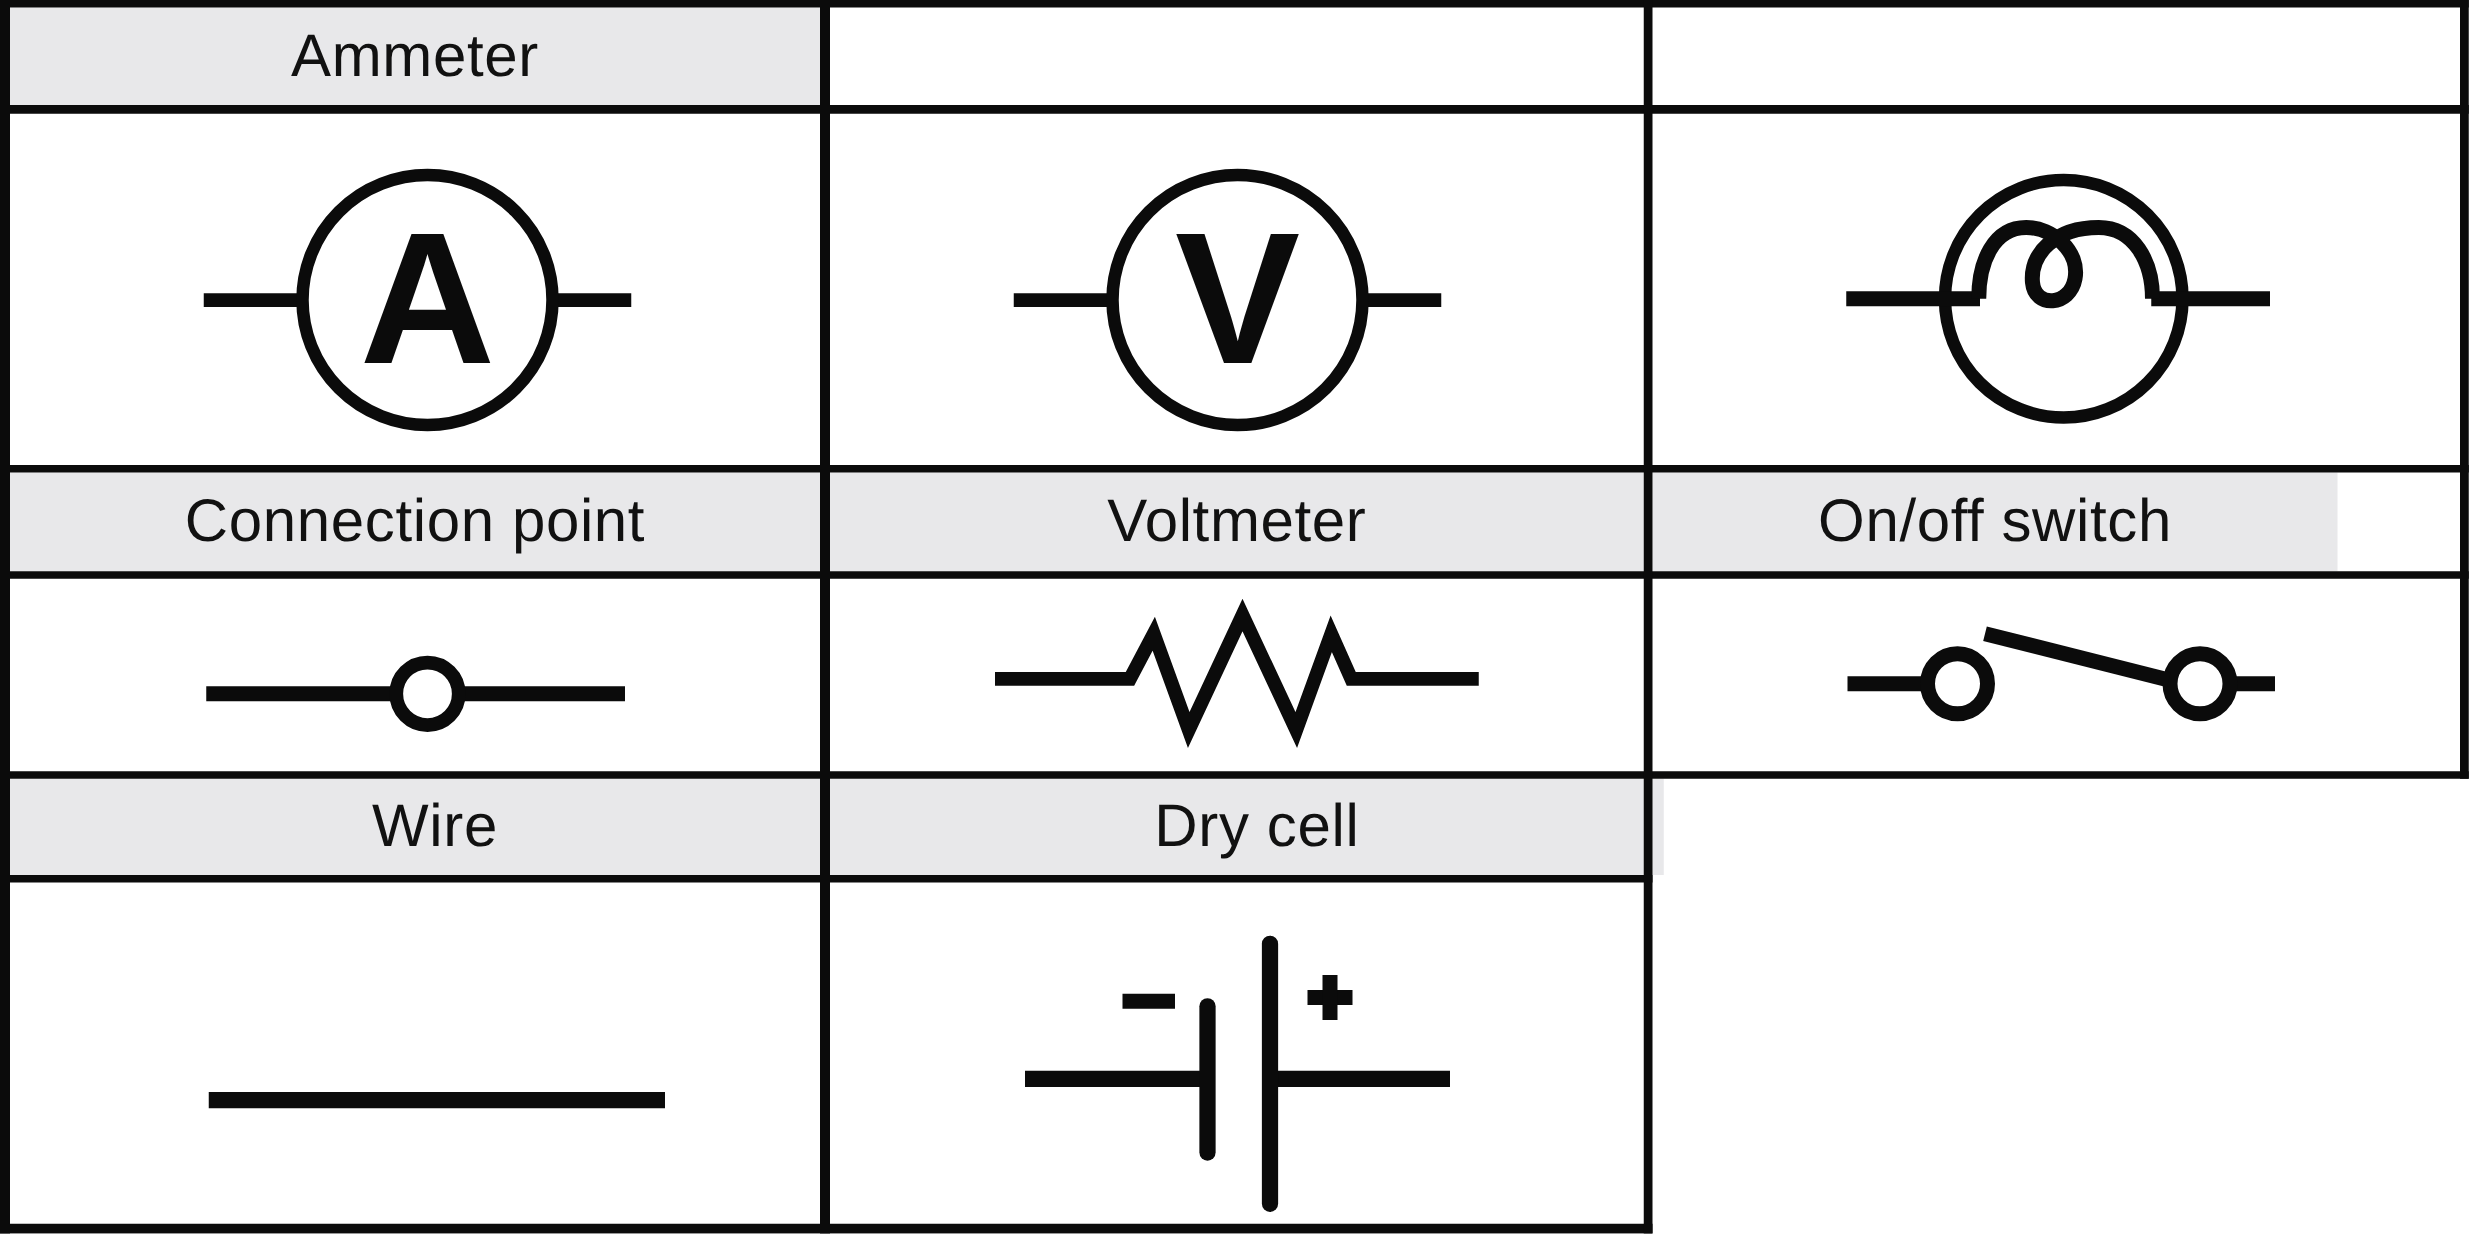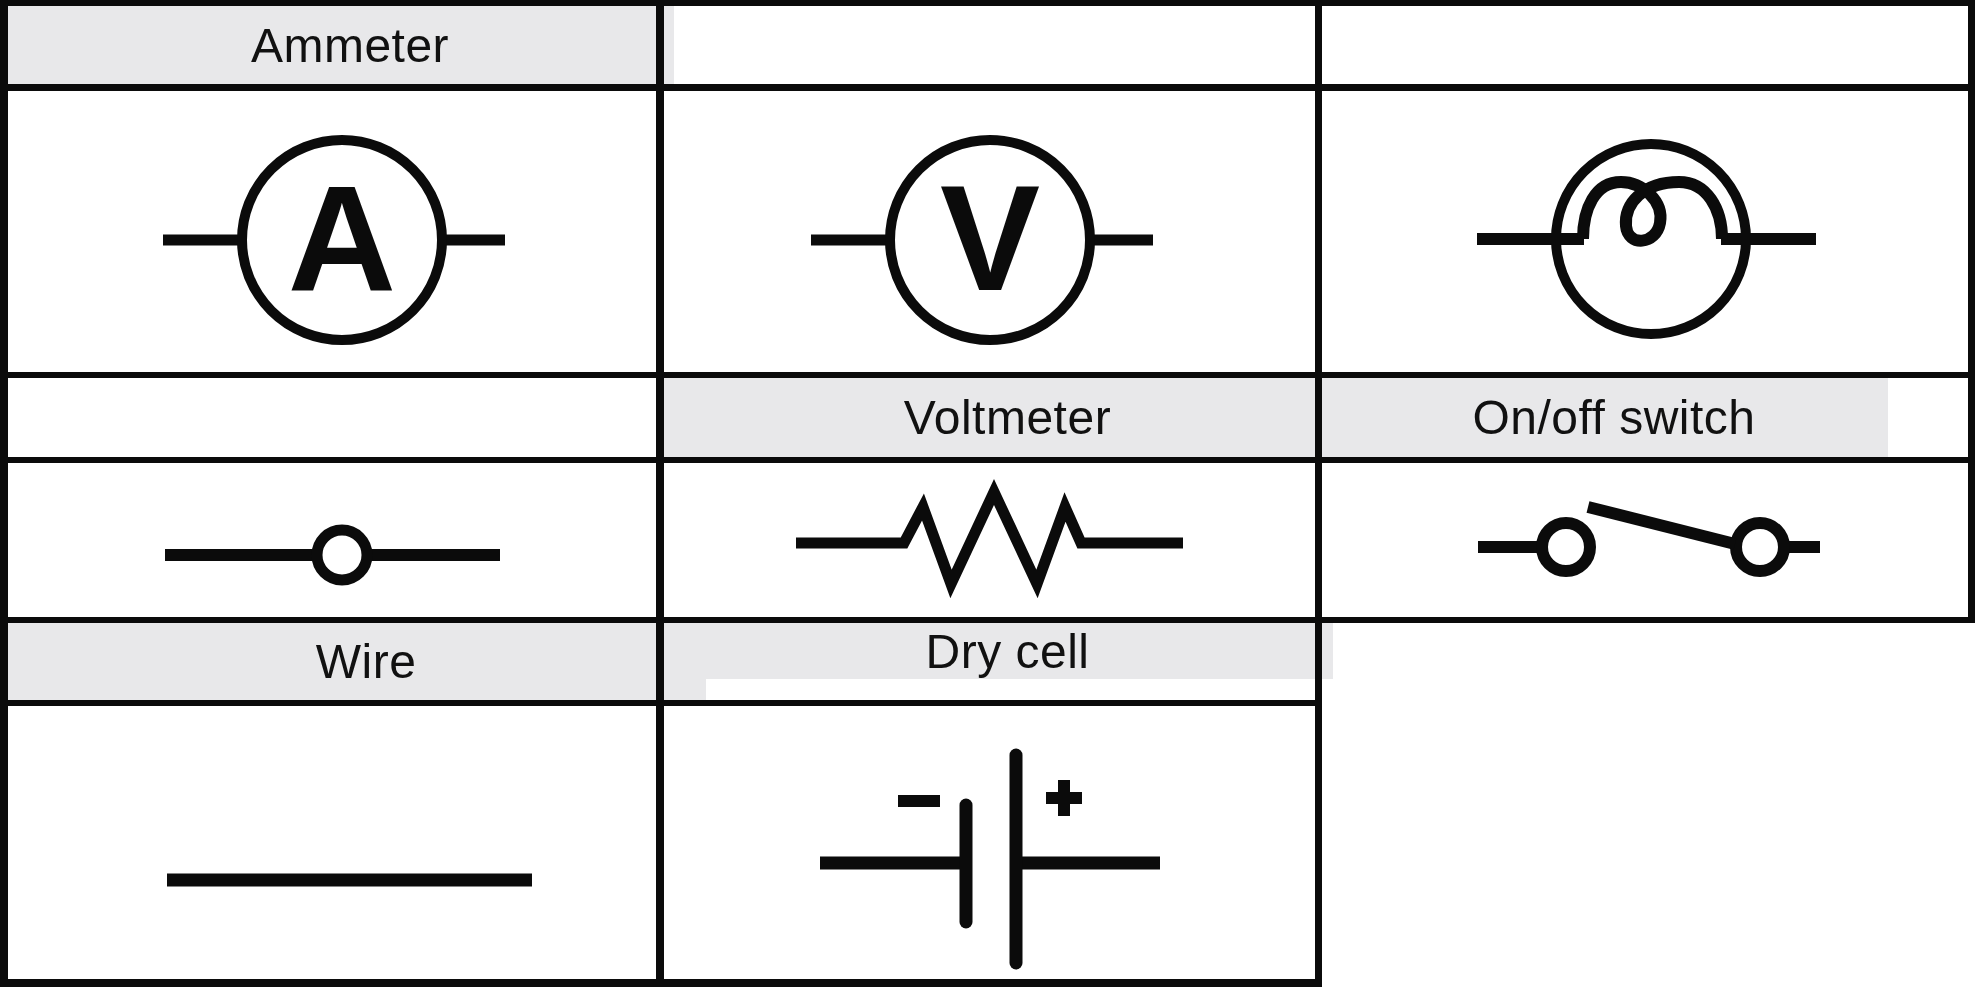--- a/index.html
+++ b/index.html
@@ -1,19 +1,19 @@
 <!DOCTYPE html>
 <html><head>
 <meta charset="utf-8">
 <style>
   html,body{margin:0;padding:0;background:#fff;}
   .canvas{position:relative;width:1980px;height:987px;background:#ffffff;overflow:hidden;
           font-family:"Liberation Sans","DejaVu Sans",sans-serif;}
   .border{position:absolute;background:#0b0b0b;}
-  .hdr{position:absolute;background:#e8e8ea;display:flex;align-items:center;justify-content:center;padding-left:18px;}
+  .hdr{position:absolute;background:#e8e8ea;display:flex;align-items:center;justify-content:center;}
   .hdr span{font-size:48px;font-weight:500;color:#111;letter-spacing:.5px;}
   .cellc{position:absolute;}
   svg{display:block;}
   .wire{stroke:#0b0b0b;stroke-width:11;fill:none;stroke-linecap:butt;}
   .wire-thick{stroke:#0b0b0b;stroke-width:13;fill:none;stroke-linecap:butt;}
   .ring{fill:none;stroke:#0b0b0b;stroke-width:10;}
   .open-dot{fill:#ffffff;stroke:#0b0b0b;stroke-width:11;}
   .open-dot-sw{fill:#ffffff;stroke:#0b0b0b;stroke-width:12;}
   .zig{fill:none;stroke:#0b0b0b;stroke-width:11;stroke-linejoin:miter;}
   .filament{fill:none;stroke:#0b0b0b;stroke-width:12;stroke-linejoin:round;}
@@ -24,30 +24,33 @@
                 font-size:150px;fill:#0b0b0b;text-anchor:middle;}
 </style>
 </head>
 <body>
 
 <div class="canvas">
 
   <div class="hdr" style="left:8px;top:6px;width:648px;height:78px">
     <span>Ammeter</span>
   </div>
+  <div class="hdr" style="left:8px;top:378px;width:648px;height:79px">
+    <span>Connection point</span>
+  </div>
   <div class="hdr" style="left:664px;top:378px;width:651px;height:79px">
     <span>Voltmeter</span>
   </div>
   <div class="hdr" style="left:1322px;top:378px;width:548px;height:79px">
     <span>On/off switch</span>
   </div>
   <div class="hdr" style="left:8px;top:623px;width:680px;height:77px">
     <span>Wire</span>
   </div>
-  <div class="hdr" style="left:664px;top:623px;width:651px;height:56px">
+  <div class="hdr" style="left:680px;top:623px;width:651px;height:77px">
     <span>Dry cell</span>
   </div>
 
   <div class="cellc" style="left:8px;top:91px">
     <svg width="648" height="281" viewBox="0 0 648 281">
       <line class="wire" x1="155" y1="149" x2="236" y2="149"></line>
       <line class="wire" x1="432" y1="149" x2="497" y2="149"></line>
       <circle class="ring" cx="334" cy="149" r="100"></circle>
       <text class="meter-letter" x="334" y="199">A</text>
     </svg>

